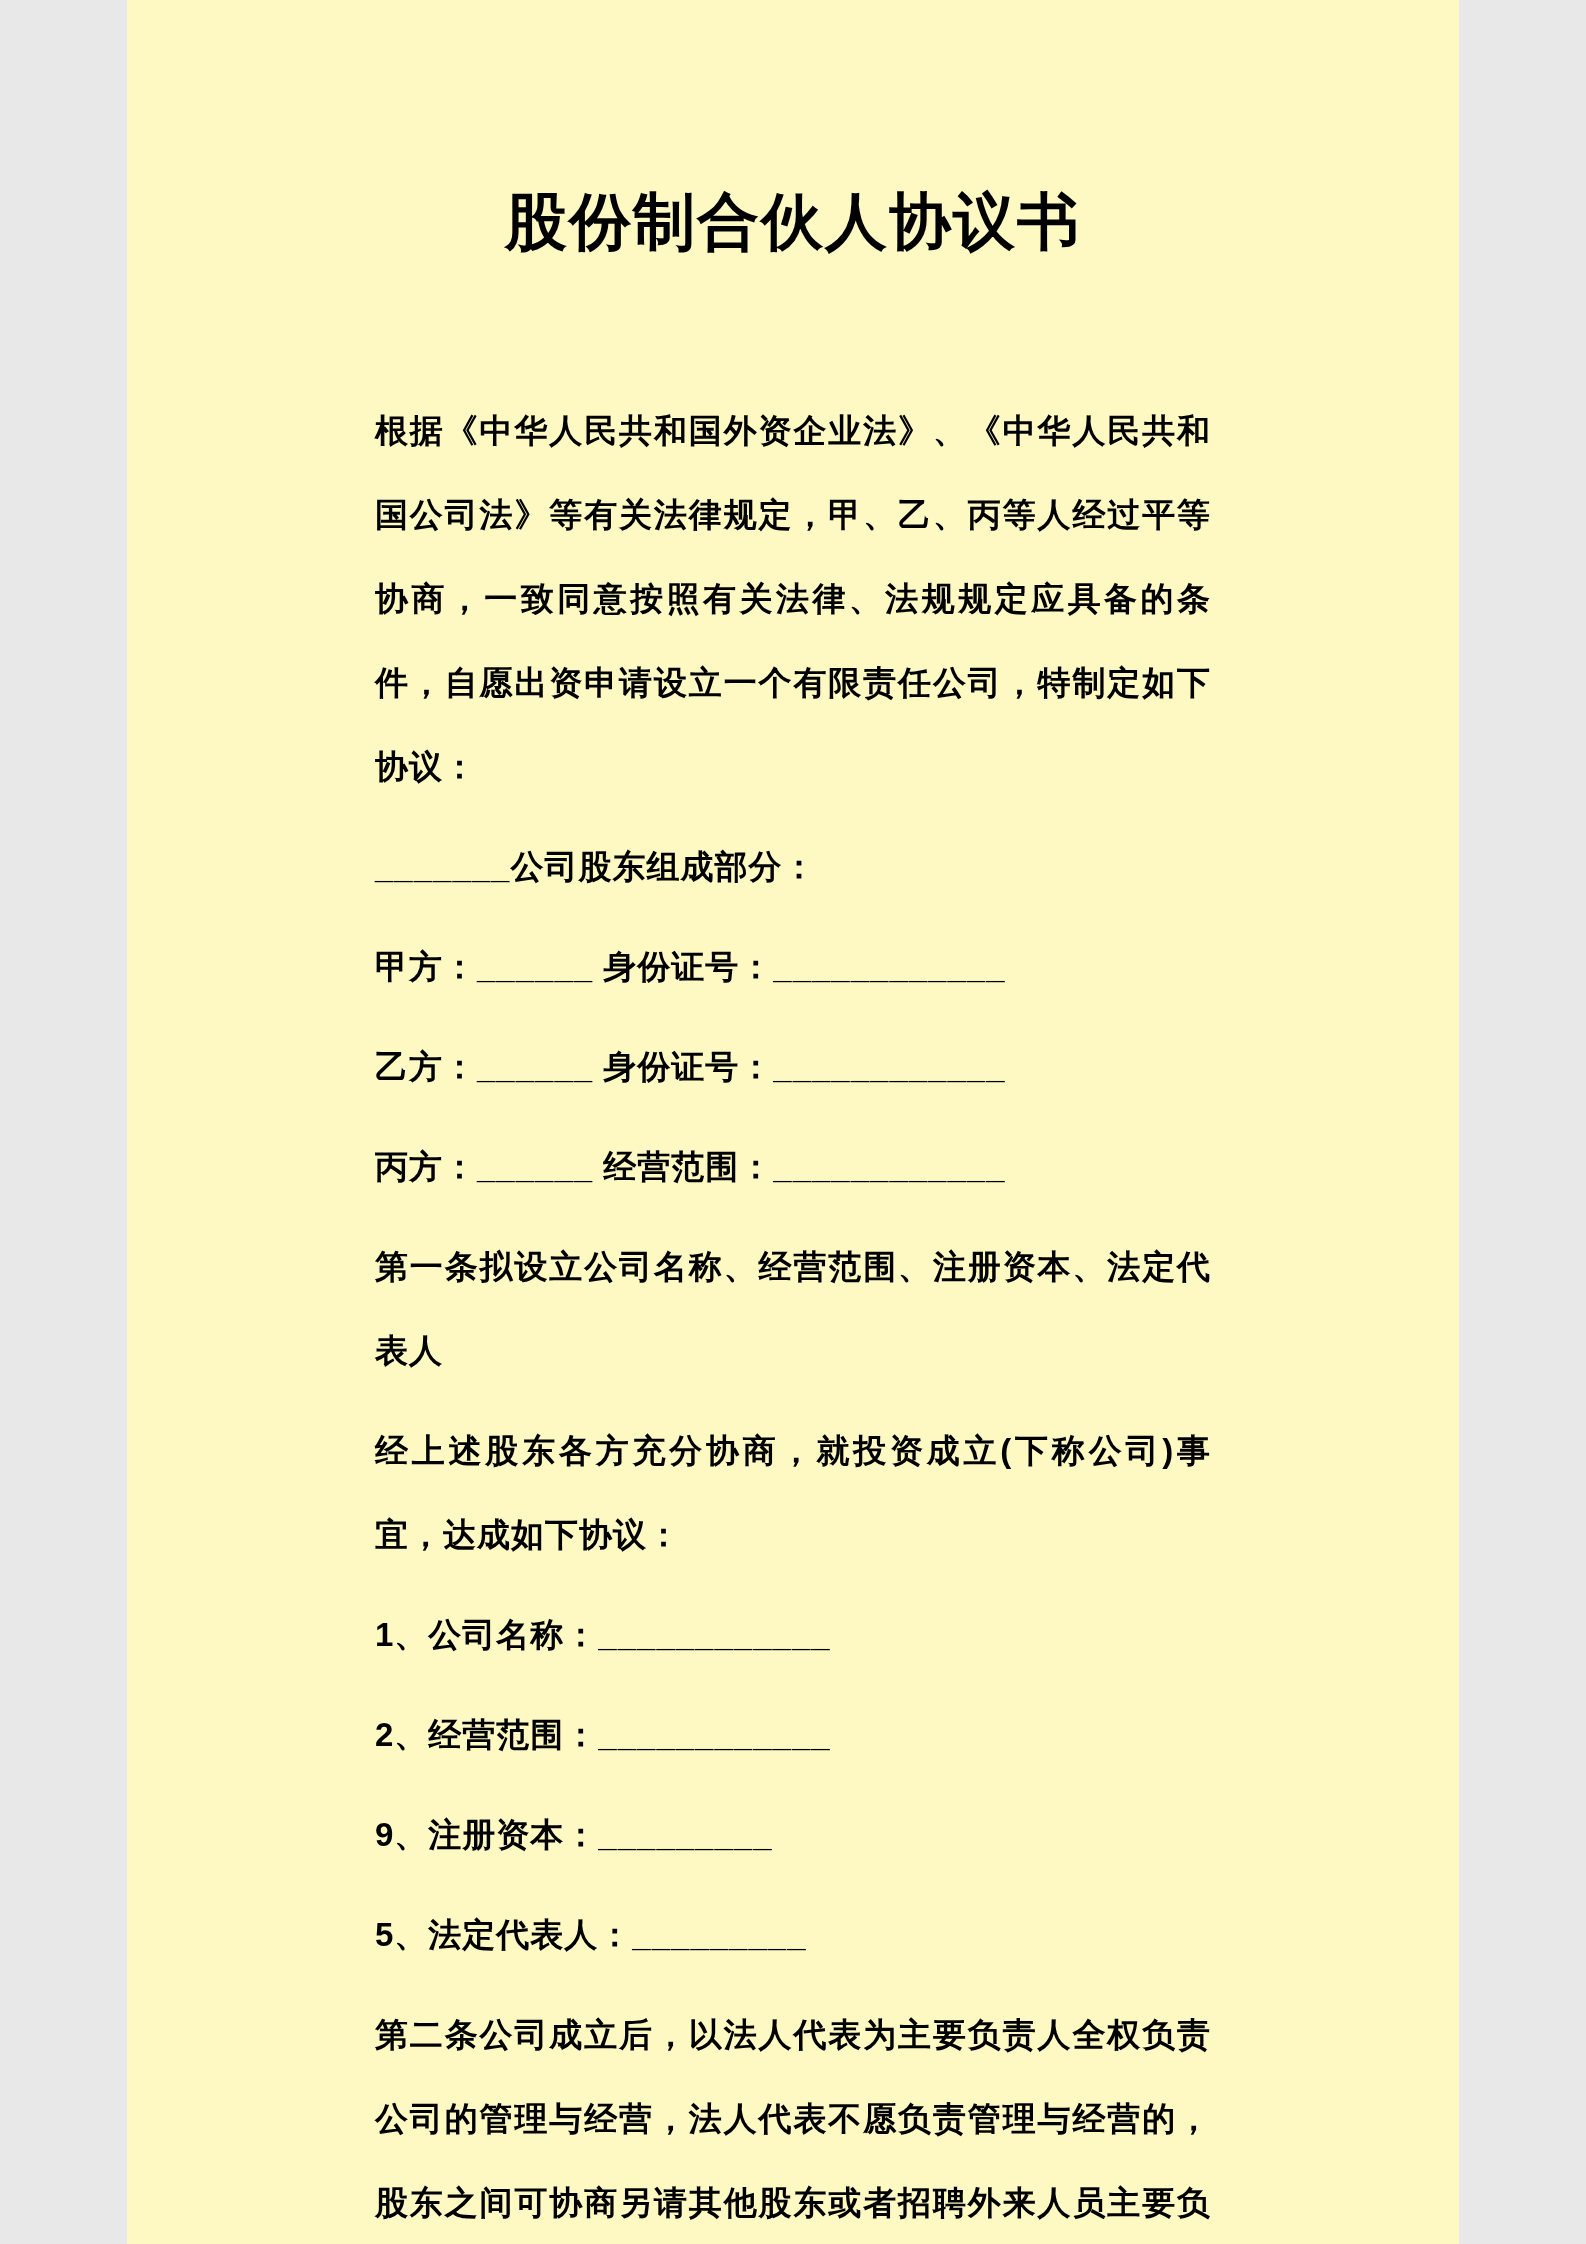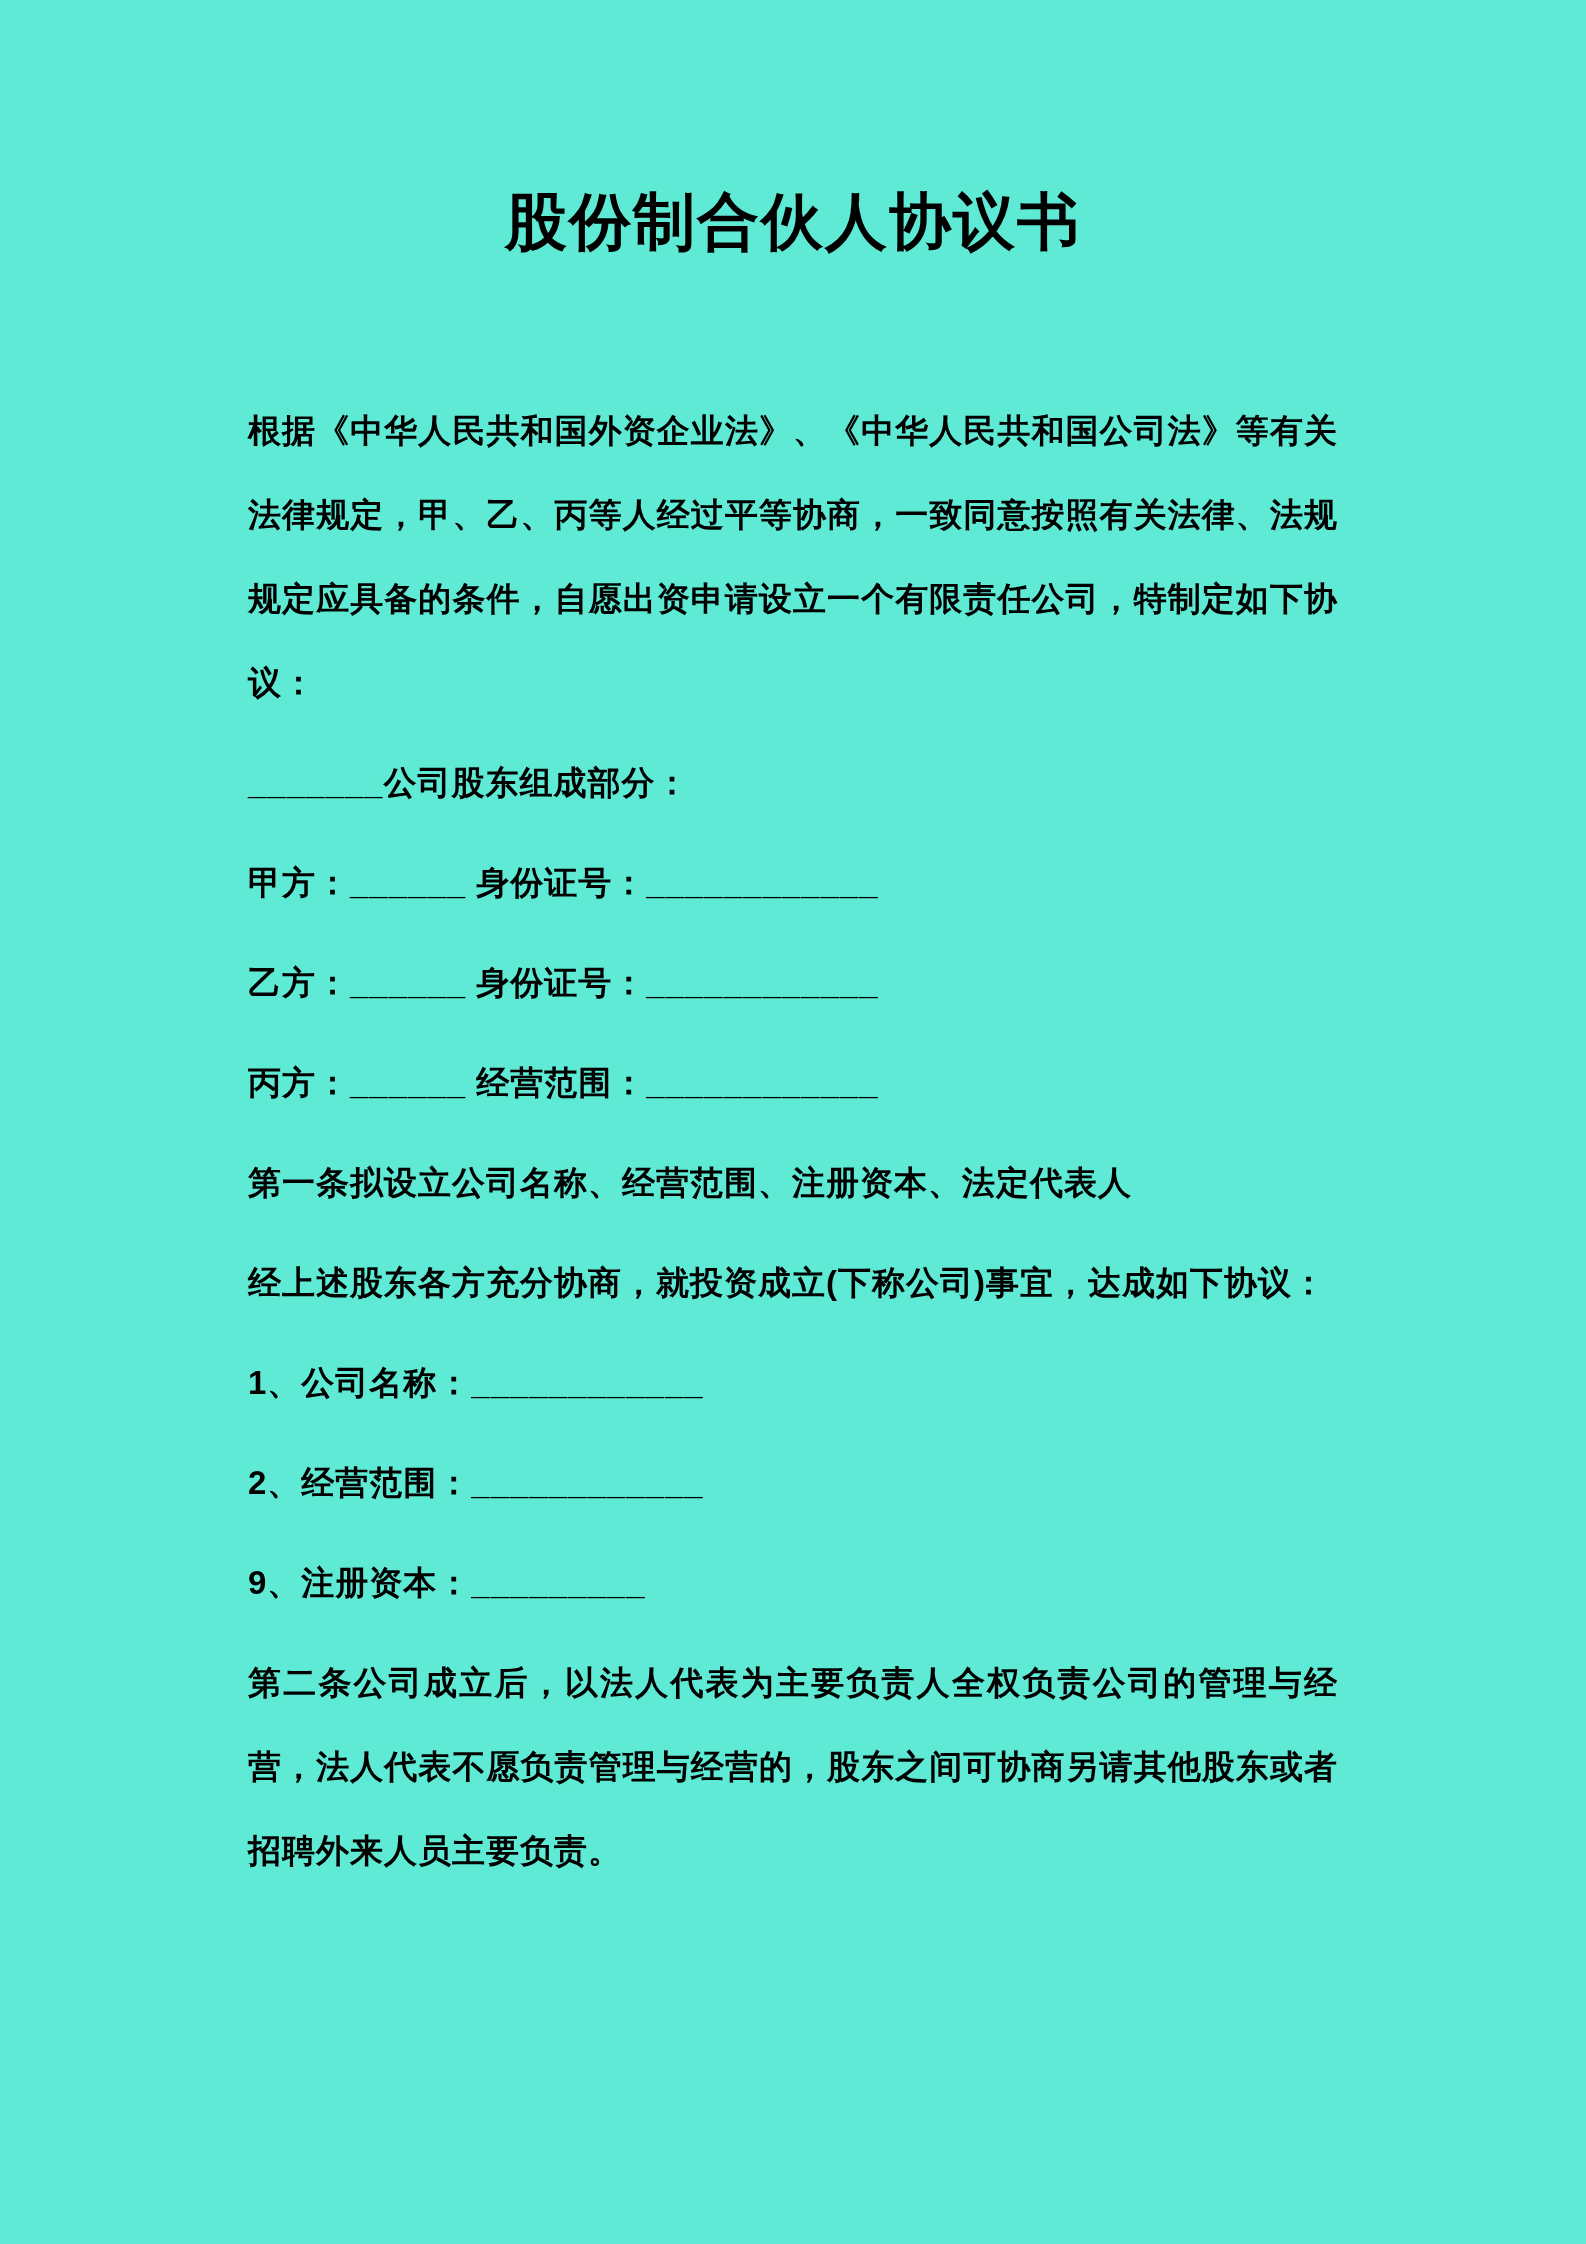--- a/index.html
+++ b/index.html
@@ -2,24 +2,24 @@
 <html><head>
 <meta charset="utf-8">
 <style>
   html, body {
     margin: 0;
     padding: 0;
     background: #e8e8e8;
   }
   .page {
     position: relative;
-    width: 1586px;
+    width: 1332px;
     height: 2244px;
     margin: 0 auto;
-    background: #5eead4;
+    background: #fef9c3;
     color: #000000;
     font-family: "Liberation Sans", "DejaVu Sans", sans-serif;
     font-weight: bold;
     box-sizing: border-box;
     padding: 185px 232px 0 232px;
     overflow: hidden;
   }
   .doc-title {
     font-size: 62px;
     line-height: 1.2;
@@ -61,17 +61,18 @@
 
     <p>经上述股东各方充分协商，就投资成立(下称公司)事宜，达成如下协议：</p>
 
     <p>1、公司名称：____________</p>
 
     <p>2、经营范围：____________</p>
 
     <p>9、注册资本：_________</p>
 
 
+    <p>5、法定代表人：_________</p>
 
     <p>第二条公司成立后，以法人代表为主要负责人全权负责公司的管理与经营，法人代表不愿负责管理与经营的，股东之间可协商另请其他股东或者招聘外来人员主要负责。</p>
 
   </div>
 </div>
 
 </body></html>

